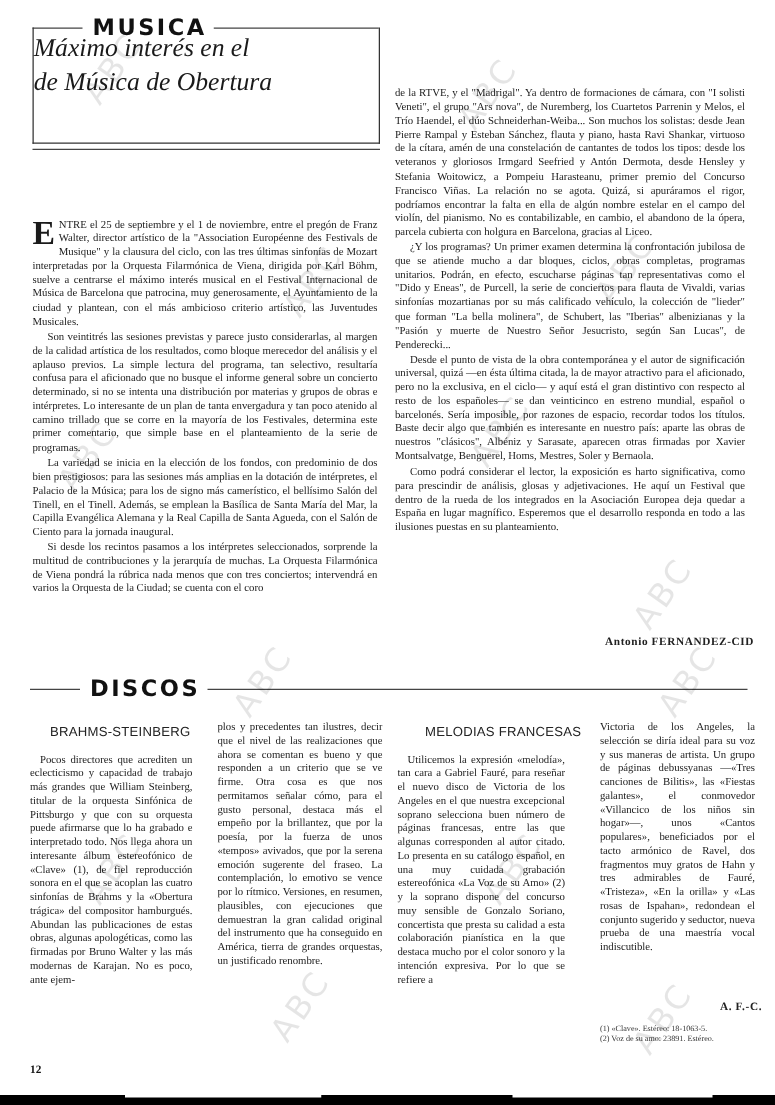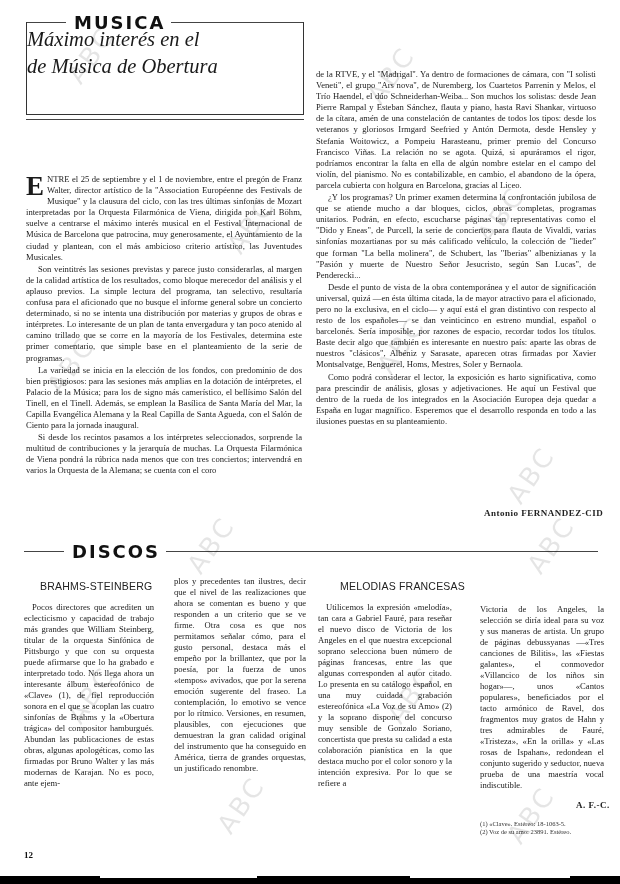--- a/index.html
+++ b/index.html
@@ -72,21 +72,21 @@
       <div>Máximo interés en el</div>
       <div>de Música de Obertura</div>
     </div>
   </div>
   <div class="rule" style="left:26px; top:119px; width:278px;"></div>
 
   <div class="col" style="left:26px; top:130px; width:276px; height:400px; overflow:hidden;">
     <p class="first"><span class="dropcap">E</span><span>NTRE el 25 de septiembre y el 1 de noviembre, entre el pregón de Franz Walter, director artístico de la "Association Européenne des Festivals de Musique" y la clausura del ciclo, con las tres últimas sinfonías de Mozart interpretadas por la Orquesta Filarmónica de Viena, dirigida por Karl Böhm, suelve a centrarse el máximo interés musical en el Festival Internacional de Música de Barcelona que patrocina, muy generosamente, el Ayuntamiento de la ciudad y plantean, con el más ambicioso criterio artístico, las Juventudes Musicales.</span></p>
     <p>Son veintitrés las sesiones previstas y parece justo considerarlas, al margen de la calidad artística de los resultados, como bloque merecedor del análisis y el aplauso previos. La simple lectura del programa, tan selectivo, resultaría confusa para el aficionado que no busque el informe general sobre un concierto determinado, si no se intenta una distribución por materias y grupos de obras e intérpretes. Lo interesante de un plan de tanta envergadura y tan poco atenido al camino trillado que se corre en la mayoría de los Festivales, determina este primer comentario, que simple base en el planteamiento de la serie de programas.</p>
     <p>La variedad se inicia en la elección de los fondos, con predominio de dos bien prestigiosos: para las sesiones más amplias en la dotación de intérpretes, el Palacio de la Música; para los de signo más camerístico, el bellísimo Salón del Tinell, en el Tinell. Además, se emplean la Basílica de Santa María del Mar, la Capilla Evangélica Alemana y la Real Capilla de Santa Agueda, con el Salón de Ciento para la jornada inaugural.</p>
-    <p>Si desde los recintos pasamos a los intérpretes seleccionados, sorprende la multitud de contribuciones y la jerarquía de muchas. La Orquesta Filarmónica de Viena pondrá la rúbrica nada menos que con tres conciertos; intervendrá en varios la Orquesta de la Alemana; se cuenta con el coro</p>
+    <p>Si desde los recintos pasamos a los intérpretes seleccionados, sorprende la multitud de contribuciones y la jerarquía de muchas. La Orquesta Filarmónica de Viena pondrá la rúbrica nada menos que con tres conciertos; intervendrá en varios la Orquesta de la Ciudad; se cuenta con el coro</p>
   </div>
 
   <div class="col" style="left:316px; top:25px; width:280px; height:465px; overflow:hidden;">
     <p class="first">de la RTVE, y el "Madrigal". Ya dentro de formaciones de cámara, con "I solisti Veneti", el grupo "Ars nova", de Nuremberg, los Cuartetos Parrenin y Melos, el Trío Haendel, el dúo Schneiderhan-Weiba... Son muchos los solistas: desde Jean Pierre Rampal y Esteban Sánchez, flauta y piano, hasta Ravi Shankar, virtuoso de la cítara, amén de una constelación de cantantes de todos los tipos: desde los veteranos y gloriosos Irmgard Seefried y Antón Dermota, desde Hensley y Stefania Woitowicz, a Pompeiu Harasteanu, primer premio del Concurso Francisco Viñas. La relación no se agota. Quizá, si apuráramos el rigor, podríamos encontrar la falta en ella de algún nombre estelar en el campo del violín, del pianismo. No es contabilizable, en cambio, el abandono de la ópera, parcela cubierta con holgura en Barcelona, gracias al Liceo.</p>
     <p>¿Y los programas? Un primer examen determina la confrontación jubilosa de que se atiende mucho a dar bloques, ciclos, obras completas, programas unitarios. Podrán, en efecto, escucharse páginas tan representativas como el "Dido y Eneas", de Purcell, la serie de conciertos para flauta de Vivaldi, varias sinfonías mozartianas por su más calificado vehículo, la colección de "lieder" que forman "La bella molinera", de Schubert, las "Iberias" albenizianas y la "Pasión y muerte de Nuestro Señor Jesucristo, según San Lucas", de Penderecki...</p>
     <p>Desde el punto de vista de la obra contemporánea y el autor de significación universal, quizá —en ésta última citada, la de mayor atractivo para el aficionado, pero no la exclusiva, en el ciclo— y aquí está el gran distintivo con respecto al resto de los españoles— se dan veinticinco en estreno mundial, español o barcelonés. Sería imposible, por razones de espacio, recordar todos los títulos. Baste decir algo que también es interesante en nuestro país: aparte las obras de nuestros "clásicos", Albéniz y Sarasate, aparecen otras firmadas por Xavier Montsalvatge, Benguerel, Homs, Mestres, Soler y Bernaola.</p>
     <p>Como podrá considerar el lector, la exposición es harto significativa, como para prescindir de análisis, glosas y adjetivaciones. He aquí un Festival que dentro de la rueda de los integrados en la Asociación Europea deja quedar a España en lugar magnífico. Esperemos que el desarrollo responda en todo a las ilusiones puestas en su planteamiento.</p>
   </div>
   <div class="signature" style="left:484px; top:508px;">Antonio FERNANDEZ-CID</div>
 
@@ -99,21 +99,21 @@
     <p class="indent">Pocos directores que acrediten un eclecticismo y capacidad de trabajo más grandes que William Steinberg, titular de la orquesta Sinfónica de Pittsburgo y que con su orquesta puede afirmarse que lo ha grabado e interpretado todo. Nos llega ahora un interesante álbum estereofónico de «Clave» (1), de fiel reproducción sonora en el que se acoplan las cuatro sinfonías de Brahms y la «Obertura trágica» del compositor hamburgués. Abundan las publicaciones de estas obras, algunas apologéticas, como las firmadas por Bruno Walter y las más modernas de Karajan. No es poco, ante ejem-</p>
   </div>
   <div class="dcol" style="left:174px; top:576px; width:132px; height:240px; overflow:hidden;">
     <p>plos y precedentes tan ilustres, decir que el nivel de las realizaciones que ahora se comentan es bueno y que responden a un criterio que se ve firme. Otra cosa es que nos permitamos señalar cómo, para el gusto personal, destaca más el empeño por la brillantez, que por la poesía, por la fuerza de unos «tempos» avivados, que por la serena emoción sugerente del fraseo. La contemplación, lo emotivo se vence por lo rítmico. Versiones, en resumen, plausibles, con ejecuciones que demuestran la gran calidad original del instrumento que ha conseguido en América, tierra de grandes orquestas, un justificado renombre.</p>
   </div>
 
   <div class="subhead" style="left:340px; top:580px;">MELODIAS FRANCESAS</div>
   <div class="dcol" style="left:318px; top:602px; width:134px; height:230px; overflow:hidden;">
     <p class="indent">Utilicemos la expresión «melodía», tan cara a Gabriel Fauré, para reseñar el nuevo disco de Victoria de los Angeles en el que nuestra excepcional soprano selecciona buen número de páginas francesas, entre las que algunas corresponden al autor citado. Lo presenta en su catálogo español, en una muy cuidada grabación estereofónica «La Voz de su Amo» (2) y la soprano dispone del concurso muy sensible de Gonzalo Soriano, concertista que presta su calidad a esta colaboración pianística en la que destaca mucho por el color sonoro y la intención expresiva. Por lo que se refiere a</p>
   </div>
-  <div class="dcol" style="left:480px; top:604px; width:124px; height:210px; overflow:hidden;">
+  <div class="dcol" style="left:480px; top:576px; width:124px; height:210px; overflow:hidden;">
     <p>Victoria de los Angeles, la selección se diría ideal para su voz y sus maneras de artista. Un grupo de páginas debussyanas —«Tres canciones de Bilitis», las «Fiestas galantes», el conmovedor «Villancico de los niños sin hogar»—, unos «Cantos populares», beneficiados por el tacto armónico de Ravel, dos fragmentos muy gratos de Hahn y tres admirables de Fauré, «Tristeza», «En la orilla» y «Las rosas de Ispahan», redondean el conjunto sugerido y seductor, nueva prueba de una maestría vocal indiscutible.</p>
   </div>
   <div class="signature" style="left:576px; top:800px;">A. F.-C.</div>
   <div class="footnotes" style="left:480px; top:820px; width:130px;">
     <div>(1) «Clave». Estéreo: 18-1063-5.</div>
     <div>(2) Voz de su amo: 23891. Estéreo.</div>
   </div>
 
   <div class="page-number" style="left:24px; top:850px;font-family:Liberation Serif, serif;">12</div>
 

